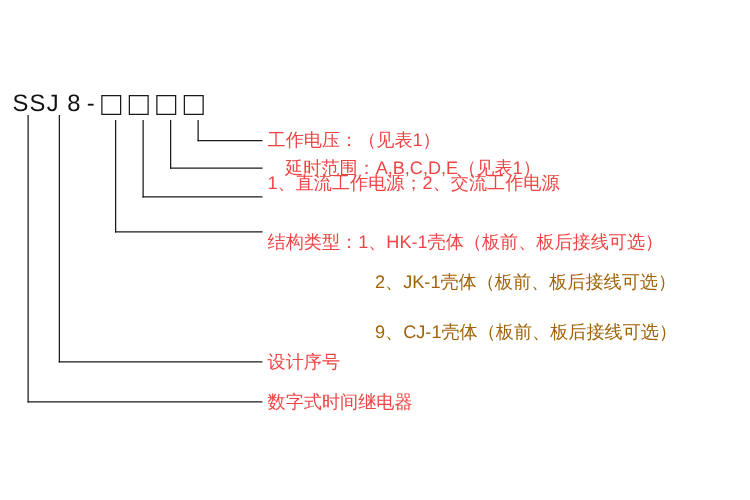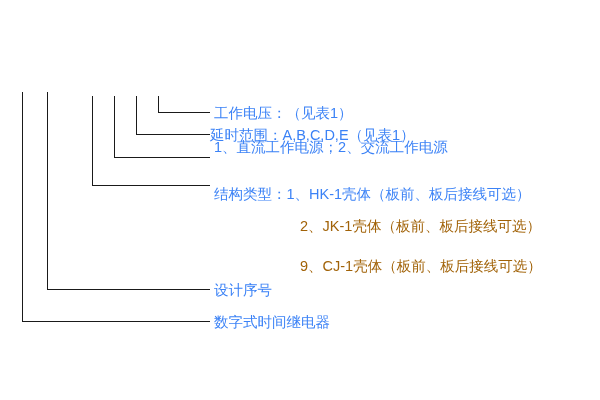--- a/index.html
+++ b/index.html
@@ -59,43 +59,52 @@
     position: absolute;
     height: 1px;
     background: #1a1a1a;
   }
   
   .label {
     position: absolute;
     font-size: 14.5px;
     line-height: 20px;
     white-space: nowrap;
-    color: #3b82f6;
+    color: #ef4444;
   }
   .sub-label {
     position: absolute;
     font-size: 14.5px;
     line-height: 20px;
     white-space: nowrap;
     color: #a16207;
   }
 </style>
 </head>
 <body>
 
 <div id="diagram">
 
+  <div class="code-row">
+    <span class="code-text">SSJ</span>
+    <span class="code-text" style="margin-left:6px;">8</span>
+    <span class="code-dash">-</span>
+    <span class="box"></span>
+    <span class="box"></span>
+    <span class="box"></span>
+    <span class="box"></span>
+  </div>
 
   <div class="vline" style="left:158px; top:96px; height:17px;"></div>
   <div class="hline" style="left:158px; top:112px; width:52px;"></div>
   <div class="label" style="left:214px; top:103px;">工作电压：（见表1）</div>
 
   <div class="vline" style="left:136px; top:96px; height:39px;"></div>
   <div class="hline" style="left:136px; top:134px; width:74px;"></div>
-  <div class="label" style="left:210px; top:125px;">延时范围：A,B,C,D,E（见表1）</div>
+  <div class="label" style="left:228px; top:125px;">延时范围：A,B,C,D,E（见表1）</div>
 
   <div class="vline" style="left:114px; top:96px; height:62px;"></div>
   <div class="hline" style="left:114px; top:157px; width:96px;"></div>
   <div class="label" style="left:214px; top:137px;">1、直流工作电源；2、交流工作电源</div>
 
   <div class="vline" style="left:92px; top:96px; height:90px;"></div>
   <div class="hline" style="left:92px; top:185px; width:118px;"></div>
   <div class="label" style="left:214px; top:184px;">结构类型：1、HK-1壳体（板前、板后接线可选）</div>
   <div class="sub-label" style="left:300px; top:216px;">2、JK-1壳体（板前、板后接线可选）</div>
   <div class="sub-label" style="left:300px; top:256px;">9、CJ-1壳体（板前、板后接线可选）</div>

